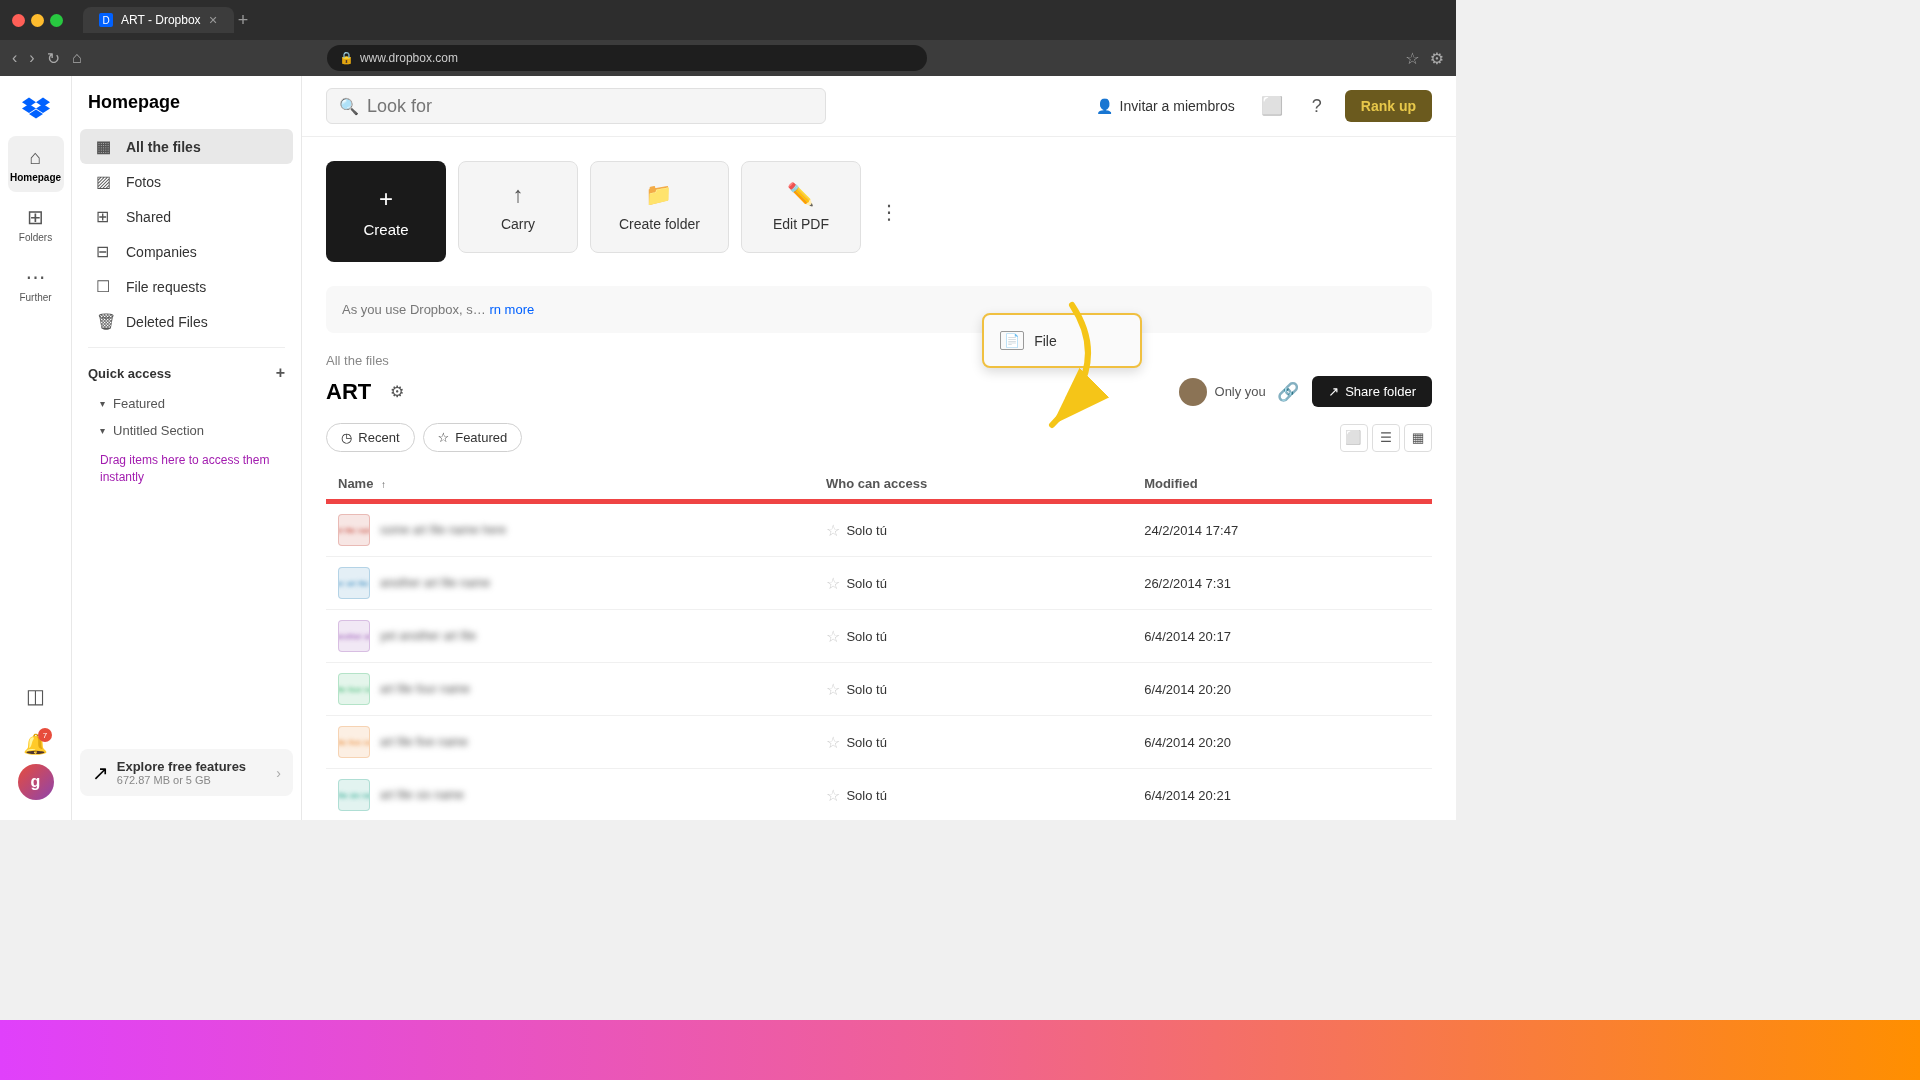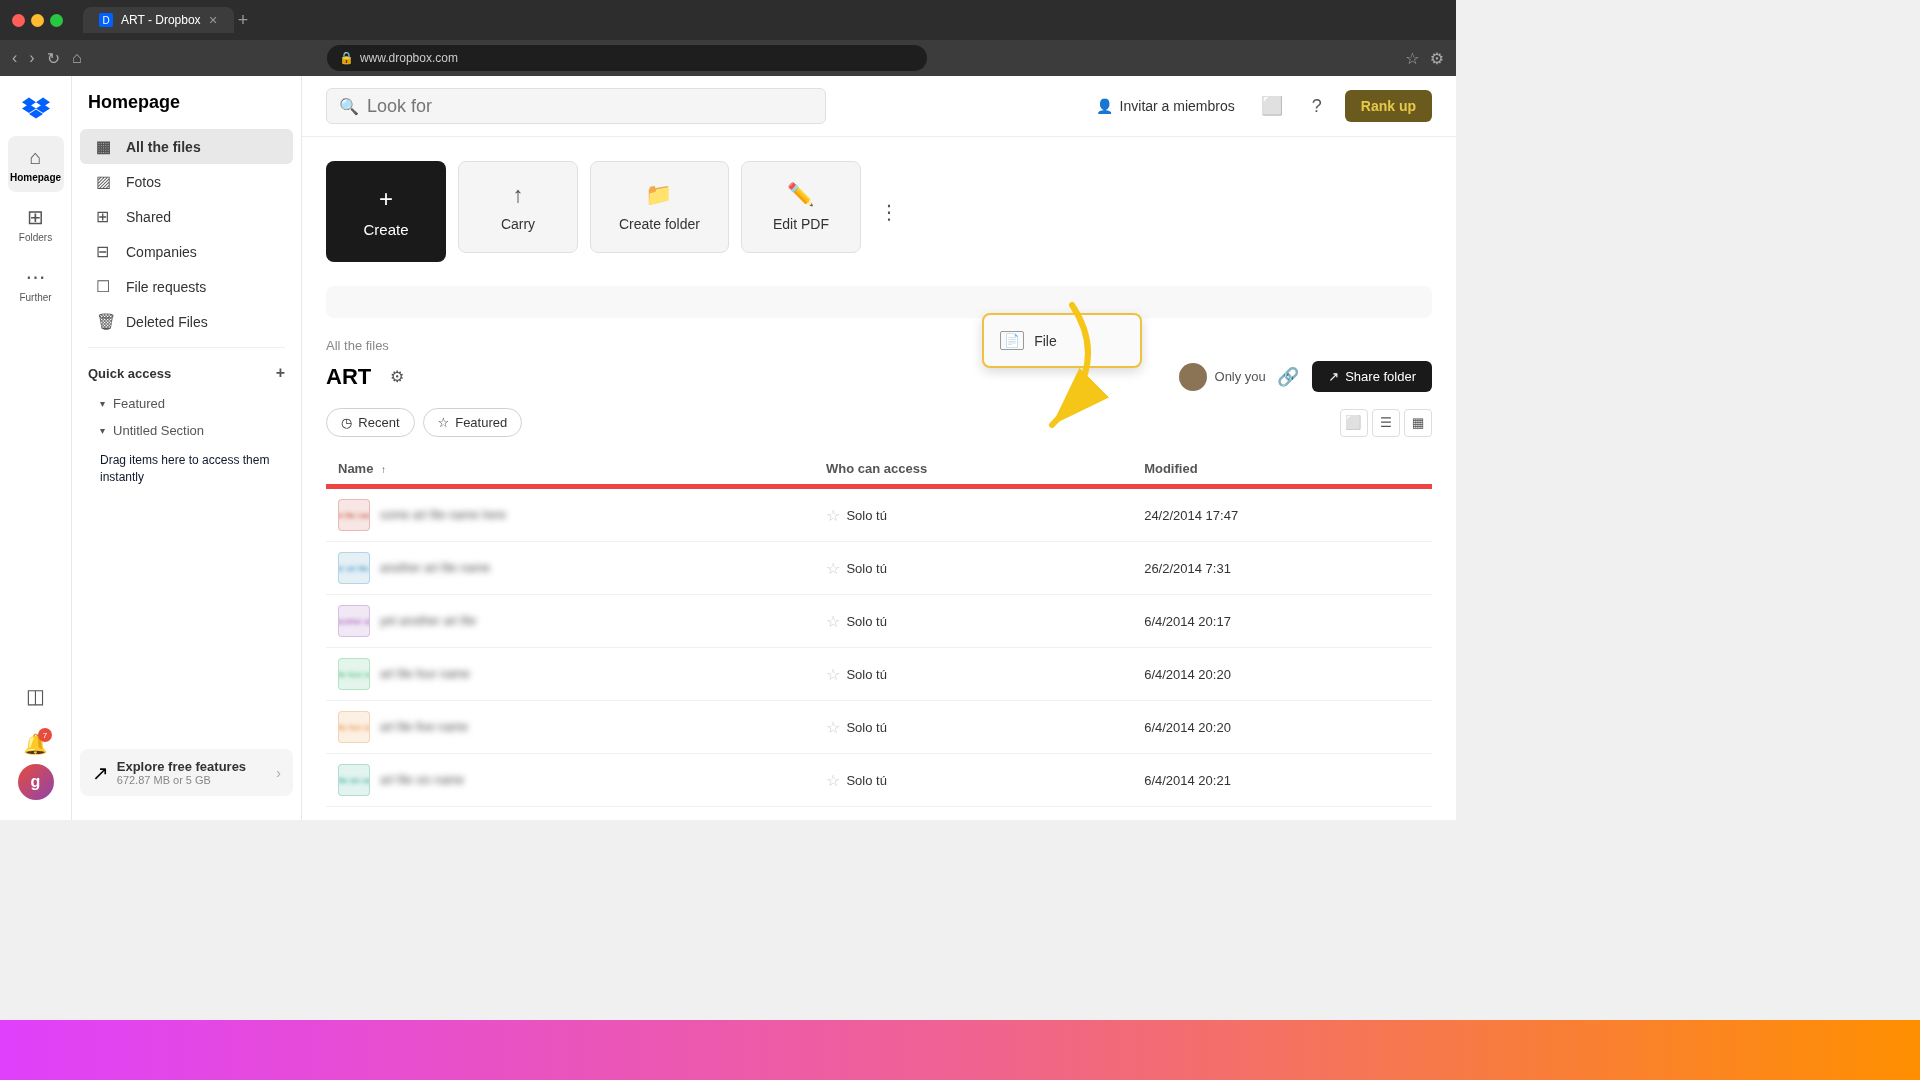--- a/index.html
+++ b/index.html
@@ -184,21 +184,21 @@
       align-items: center;
       padding: 6px 16px 6px 28px;
       gap: 8px;
       font-size: 13px;
       color: #555;
       cursor: pointer;
     }
     .sub-section .arrow { font-size: 10px; }
     .drag-hint {
       font-size: 12px;
-      color: #0f172a;
+      color: #a21caf;
       padding: 8px 16px 8px 28px;
       line-height: 1.4;
     }
     .sidebar-spacer-line { height: 1px; background: #eee; margin: 8px 16px; }
     .explore-banner {
       margin: auto 8px 8px;
       background: #f5f5f5;
       border-radius: 8px;
       padding: 10px 12px;
       display: flex;
@@ -725,20 +725,24 @@
           <span>Create folder</span>
         </button>
         <button class="qa-btn">
           <span class="qa-icon">✏️</span>
           <span>Edit PDF</span>
         </button>
         <button class="qa-more">⋮</button>
       </div>
 
       <div class="suggested-section">
+        <div class="suggested-desc">
+          <span>As you use Dropbox, s</span>…
+          <a href="#">rn more</a>
+        </div>
       </div>
 
       <div class="files-section">
         <div class="section-label">All the files</div>
         <div class="folder-header">
           <span class="folder-name">ART</span>
           <button class="folder-settings">⚙</button>
           <div class="folder-actions">
             <div class="only-you">
               <div class="user-avatar-sm" style="background: #8b7355; width:28px; height:28px; border-radius:50%;"></div>

